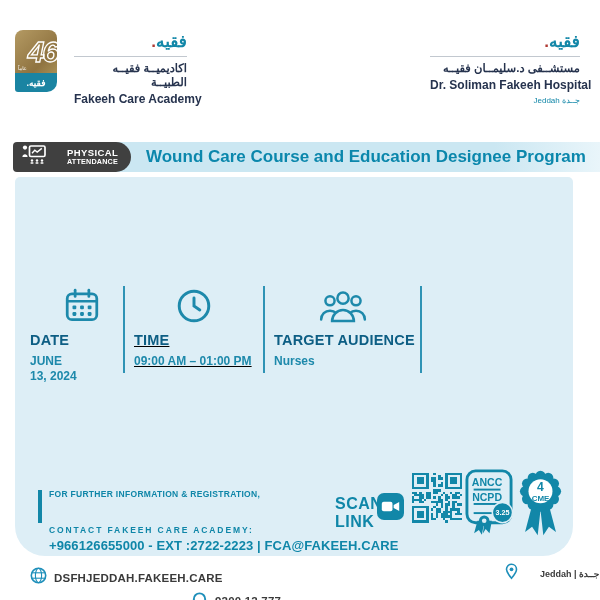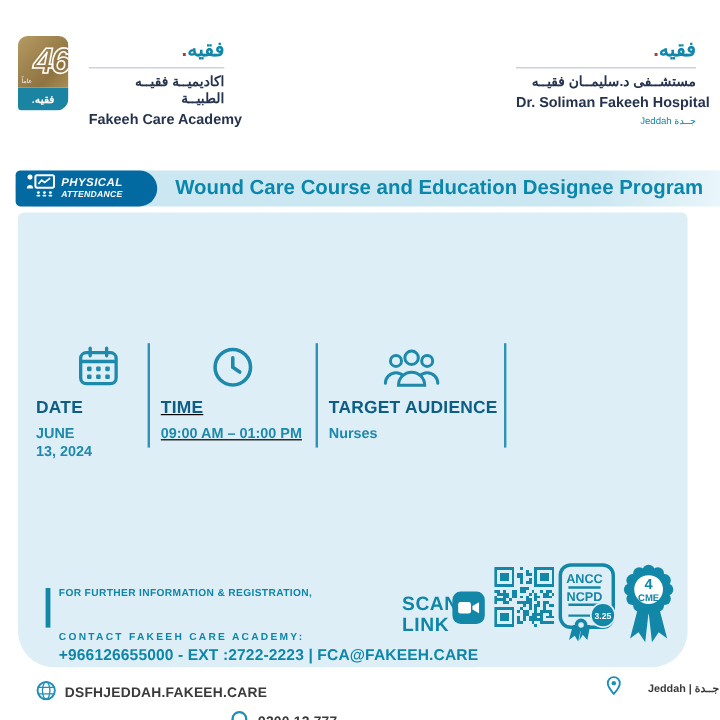--- a/index.html
+++ b/index.html
@@ -25,22 +25,22 @@
   .wordmark { direction:rtl; font-size:17px; font-weight:bold; color:#1287a8; line-height:1; }
   .wordmark .dot { color:#b03a33; }
   .brand-line { border-top:1px solid #c2c8cf; margin:6px 0 4px 0; }
   .brand-ar { font-size:11.5px; font-weight:bold; color:#26334e; direction:rtl; }
   .brand-en { font-size:12px; font-weight:bold; color:#26334e; margin-top:3px; white-space:nowrap; }
   .brand-city { font-size:8px; font-weight:normal; color:#1287a8; margin-top:4px; }
   
   .header-bar { position:absolute; left:13px; top:142px; width:587px; height:30px;
     background:linear-gradient(to right,#cbe7f2 82%,#e9f5fa); border-radius:15px 0 0 15px; }
   .header-badge { position:absolute; left:13px; top:142px; width:118px; height:30px;
-    background:#0369a1; border-radius:4px 15px 15px 4px;
-    display:flex; align-items:center; padding-left:8px; gap:4px;font-style:italic; }
+    background:#404040; border-radius:4px 15px 15px 4px;
+    display:flex; align-items:center; padding-left:8px; gap:20px; }
   .hb-text { display:flex; flex-direction:column; line-height:1.05; color:#fff; }
   .hb-l1 { font-size:9.5px; font-weight:bold; letter-spacing:.4px; }
   .hb-l2 { font-size:7.2px; font-weight:bold; letter-spacing:.2px; }
   .header-title { position:absolute; left:146px; top:142px; height:30px; line-height:30px;
     font-size:17px; font-weight:bold; color:#0b87ac; white-space:nowrap; }
   
   .main-box { position:absolute; left:15px; top:177px; width:558px; height:379px;
     background:#ddeef6; border-radius:5px 5px 30px 30px; }
   
   .col { position:absolute; top:281px; text-align:left; }

